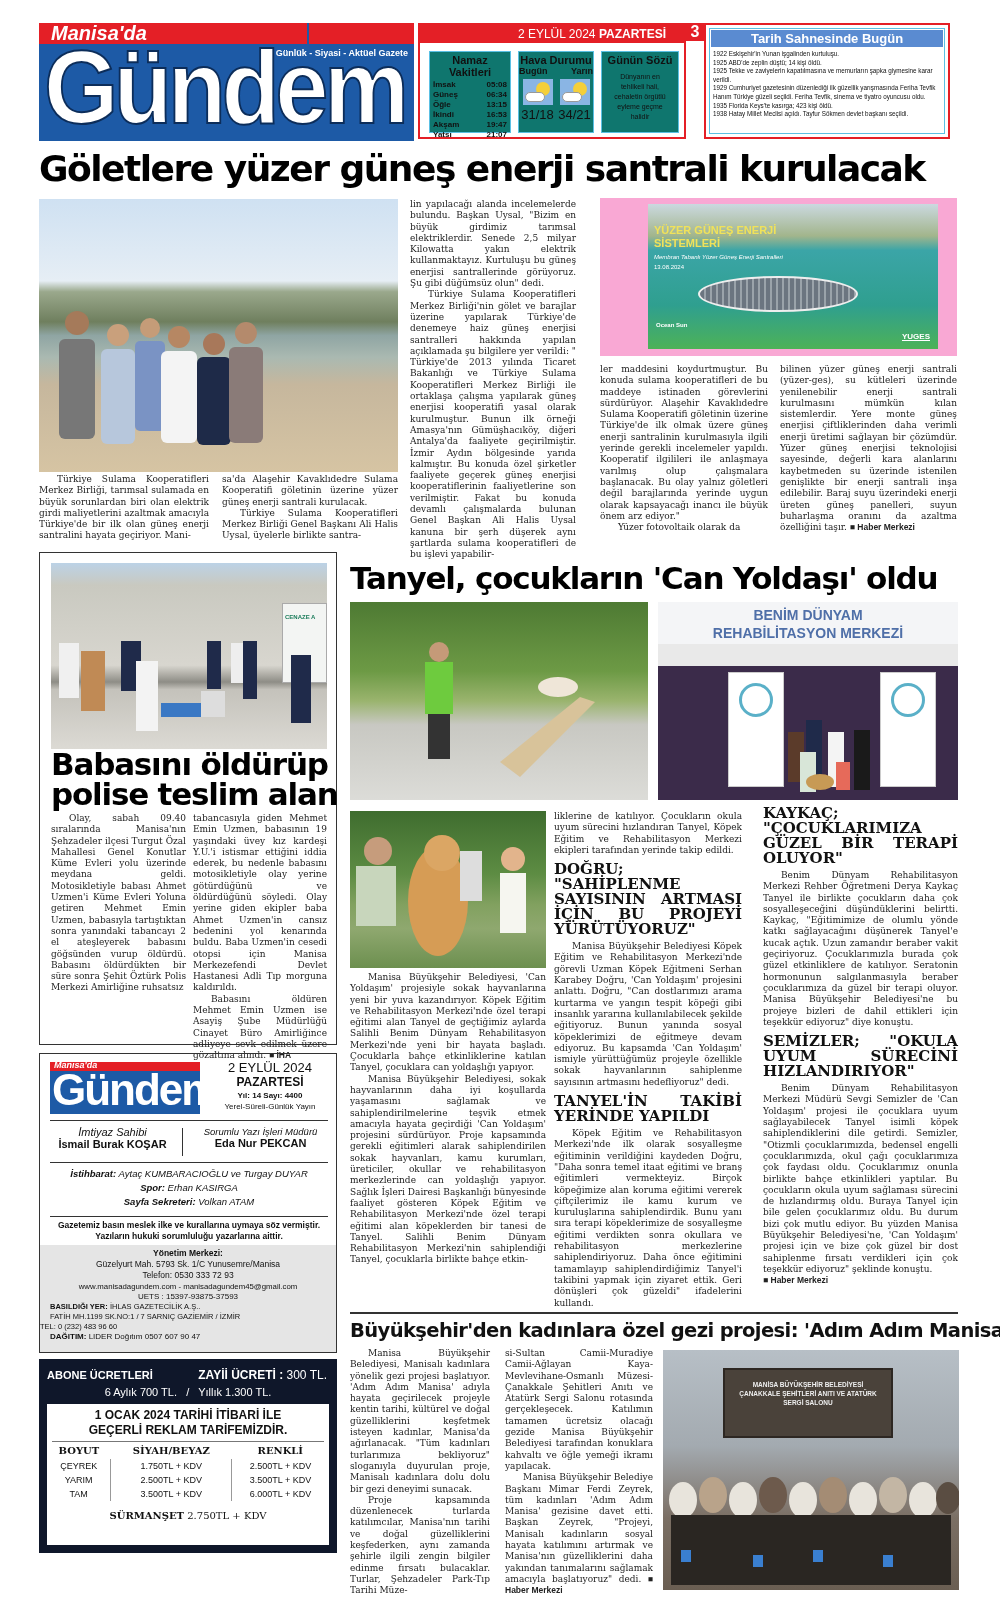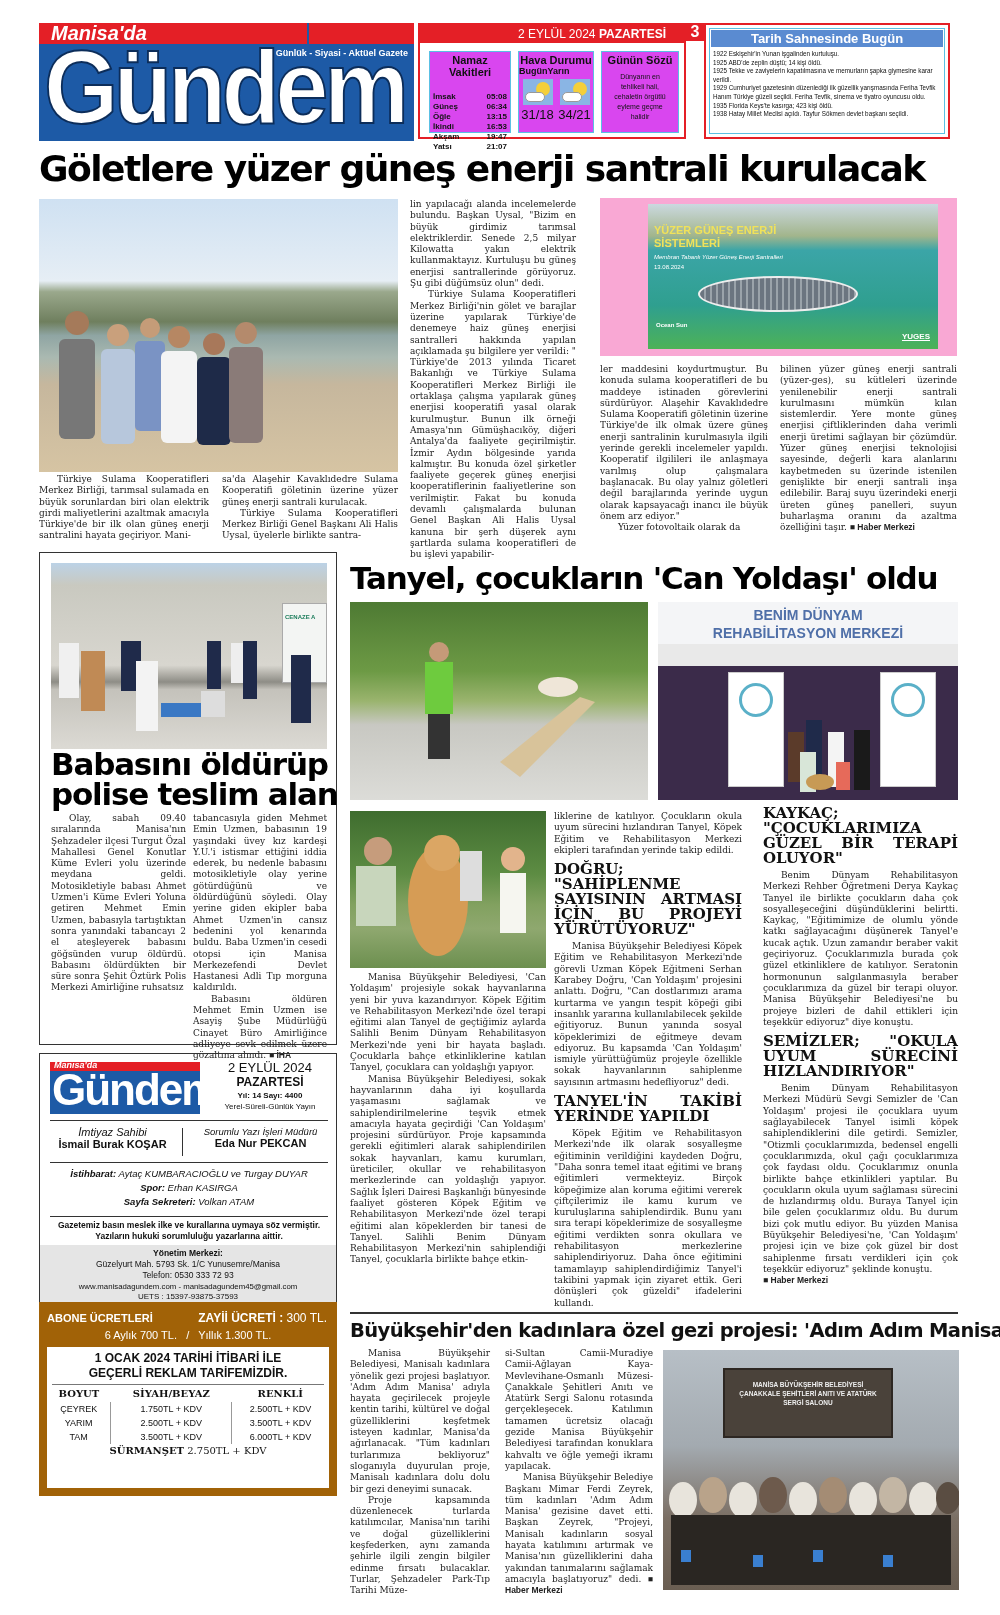--- a/index.html
+++ b/index.html
@@ -8,28 +8,28 @@
 
 #mast{left:39px;top:23px;width:375px;height:118px;background:#1d5aa6}
 #mast .red{position:absolute;left:0;top:0;width:100%;height:21px;background:#e41f26}
 #mast .manisa{position:absolute;left:12px;top:-1px;color:#fff;font:italic bold 20px "Liberation Sans",sans-serif}
 #mast .gundem{position:absolute;left:5px;top:12px;color:#fff;font:bold 104px/1 "Liberation Sans",sans-serif;letter-spacing:-5px;transform:scaleX(0.92);transform-origin:left top;-webkit-text-stroke:2px #0c2d5a}
 #mast .tag{position:absolute;right:6px;top:25px;color:#fff;font:bold 9px "Liberation Sans",sans-serif}
 #mast .gap{position:absolute;left:268px;top:0;width:2px;height:21px;background:#1d5aa6}
 
 #info{left:418px;top:23px;width:268px;height:116px;border:2px solid #e41f26}
 #info .bar{position:absolute;left:0;top:0;width:100%;height:18px;background:#e41f26;color:#fff;font:12px "Liberation Sans",sans-serif;text-align:right;padding-right:18px;line-height:18px}
-.box{position:absolute;border:1.5px solid #5ac0e4;background:#d946ef;font-family:"Liberation Sans",sans-serif}
+.box{position:absolute;border:1.5px solid #5ac0e4;background:#0f766e;font-family:"Liberation Sans",sans-serif}
 .box h4{font:bold 11px "Liberation Sans",sans-serif;text-align:center;margin-top:2px}
 .prayer{left:9px;top:26px;width:82px;height:82px}
-.prayer table{width:100%;font:bold 8px "Liberation Sans",sans-serif;border-collapse:collapse;margin-top:14px}
+.prayer table{width:100%;font:bold 8px "Liberation Sans",sans-serif;border-collapse:collapse;margin-top:2px}
 .prayer td{padding:0 3px;line-height:10px}
 .prayer td.t{text-align:right}
 .weather{left:98px;top:26px;width:76px;height:82px}
-.weather .days{display:flex;justify-content:flex-start;font:bold 9px "Liberation Sans",sans-serif}
+.weather .days{display:flex;justify-content:space-between;font:bold 9px "Liberation Sans",sans-serif}
 .weather .icons{display:flex;justify-content:space-around;margin-top:3px}
 .wicon{width:30px;height:26px;background:#8ab5e4;position:relative;overflow:hidden}
 .wicon .sun{position:absolute;right:3px;top:3px;width:14px;height:14px;border-radius:50%;background:#f4cf3a}
 .wicon .cloud{position:absolute;left:2px;top:13px;width:20px;height:10px;border-radius:6px;background:#fff;border:1px solid #999}
 .weather .temps{display:flex;justify-content:space-around;font:13px "Liberation Sans",sans-serif;margin-top:2px}
 .quote{left:181px;top:26px;width:78px;height:82px}
 .quote p{font:7px/10px "Liberation Sans",sans-serif;text-align:center;padding:6px 6px 0}
 #pagenum{left:686px;top:23px;width:18px;height:18px;background:#e41f26;color:#fff;font:bold 16px "Liberation Sans",sans-serif;text-align:center;line-height:18px}
 #history{left:704px;top:23px;width:246px;height:116px;border:2px solid #e41f26}
 #history .inner{position:absolute;left:3px;top:3px;right:3px;bottom:3px;border:1.5px solid #5ac0e4}
@@ -41,21 +41,21 @@
 .col{position:absolute;font:9px/11.3px "DejaVu Serif",serif;text-align:justify;hyphens:auto;color:#222}
 .col p{text-indent:18px}
 .col p.ni{text-indent:0}
 .sub{font:bold 15px/15px "DejaVu Serif",serif;color:#111;margin:6px 0 4px;text-indent:0!important}
 .sig{font:bold 8.5px "Liberation Sans",sans-serif}
 .photo{position:absolute;overflow:hidden}
 .rule{position:absolute;background:#333}
 
 #imprint{left:39px;top:1053px;width:298px;height:300px;border:1.5px solid #333}
 #imprint .sm{font-family:"Liberation Sans",sans-serif;text-align:center}
-#abone{left:39px;top:1302px;width:298px;height:194px;background:#a16207;color:#fff;font-family:"Liberation Sans",sans-serif}
+#abone{left:39px;top:1359px;width:298px;height:194px;background:#0f172a;color:#fff;font-family:"Liberation Sans",sans-serif}
 #abone .tarife{position:absolute;left:8px;top:45px;right:8px;bottom:8px;background:#fff;color:#111}
 #abone table{width:100%;border-collapse:collapse;font:9px "Liberation Sans",sans-serif;text-align:center}
 #abone th{font:bold 10px "DejaVu Serif",serif;padding:3px 0}
 #abone td{padding:2px 0}
 #abone td.mid{border-left:1px solid #999;border-right:1px solid #999}
 </style>
 </head>
 <body>
 
 <div id="mast" class="abs">
@@ -291,21 +291,21 @@
         <td class="mid">2.500TL + KDV</td>
         <td>3.500TL + KDV</td>
       </tr>
       <tr>
         <td>TAM</td>
         <td class="mid">3.500TL + KDV</td>
         <td>6.000TL + KDV</td>
       </tr>
     </tbody>
       </table>
-    <div style="text-align:center;font:10px 'DejaVu Serif',serif;margin-top:1px"><b>SÜRMANŞET</b> <span>2.750TL + KDV</span></div>
+    <div style="text-align:center;font:10px 'DejaVu Serif',serif;margin-top:9px"><b>SÜRMANŞET</b> <span>2.750TL + KDV</span></div>
   </div>
 </div>
 
 <div class="abs h2" style="left:350px;top:560px;">Tanyel, çocukların 'Can Yoldaşı' oldu</div>
 
 <div class="photo" style="left:350px;top:602px;width:298px;height:198px;background:linear-gradient(180deg,#4e7a33 0%,#6d9a45 35%,#9ab46e 50%,#c8c8c2 62%,#dcdcd8 100%)">
   <svg width="298" height="198" style="position:absolute;left:0;top:0">
     <polygon points="150,160 230,95 245,100 170,175" fill="#d8c39a"></polygon>
     <rect x="75" y="60" width="28" height="52" fill="#6ecb3e"></rect>
     <circle cx="89" cy="50" r="10" fill="#c59a78"></circle>

